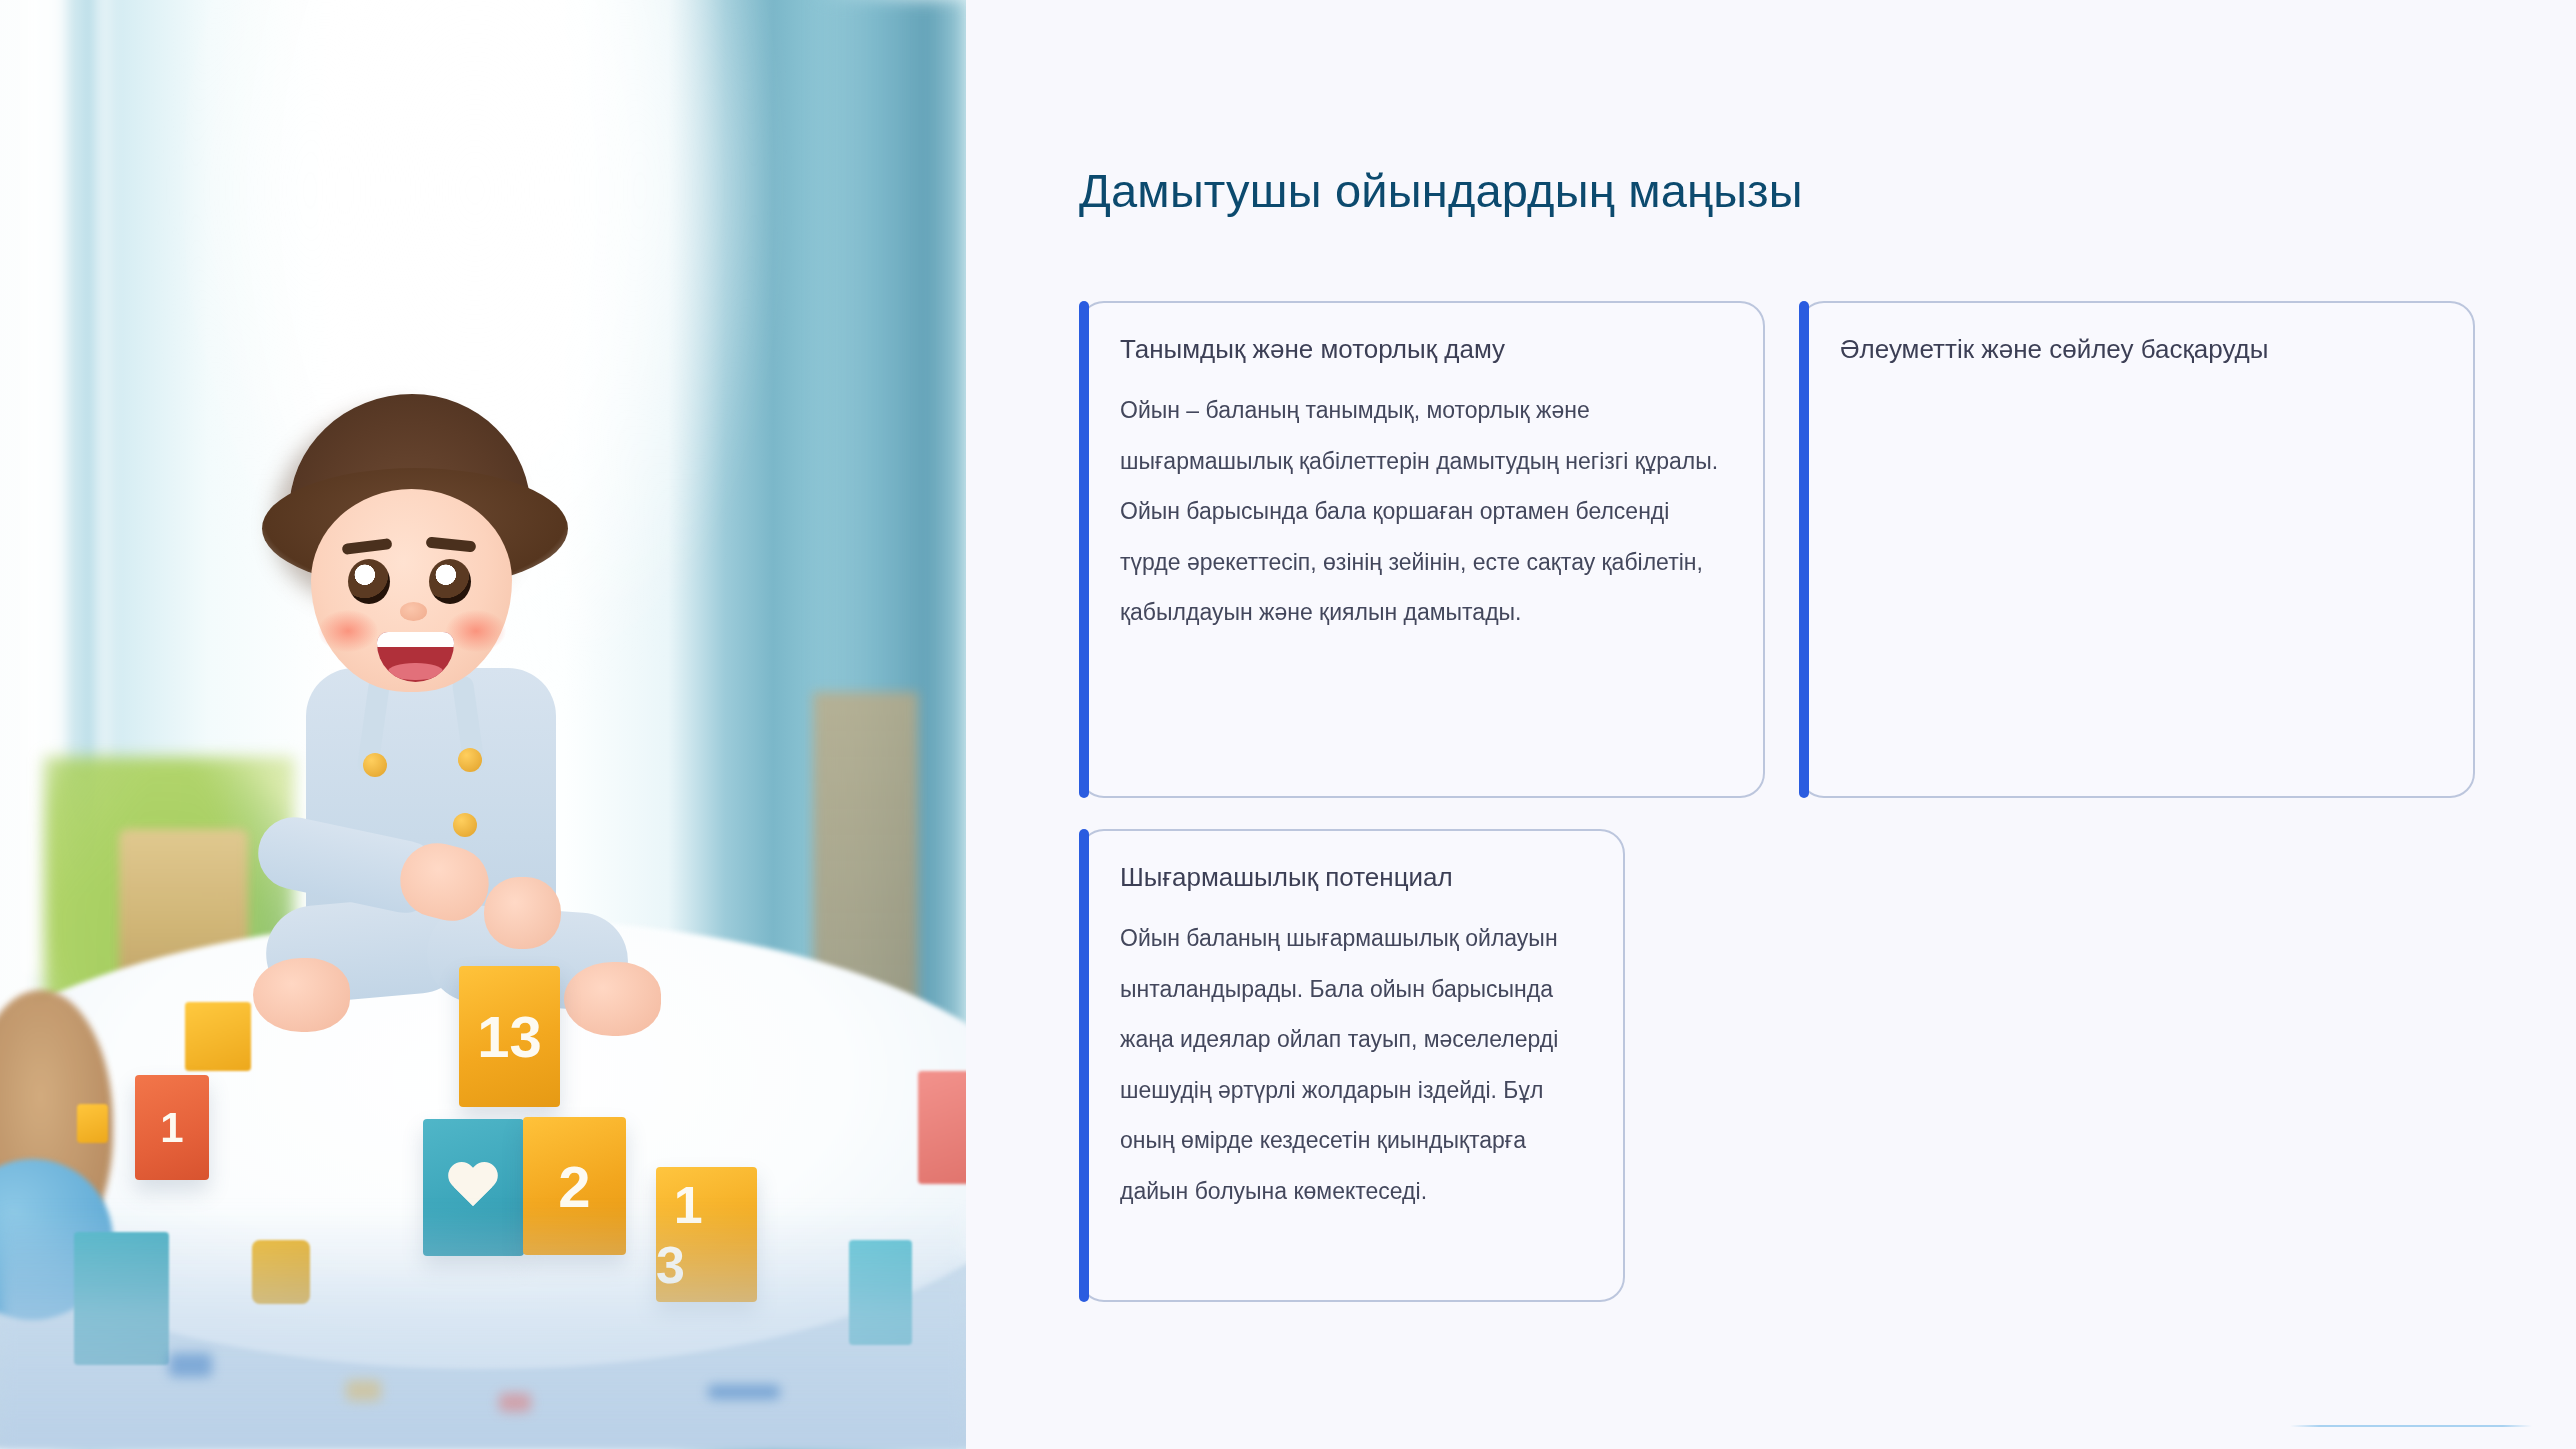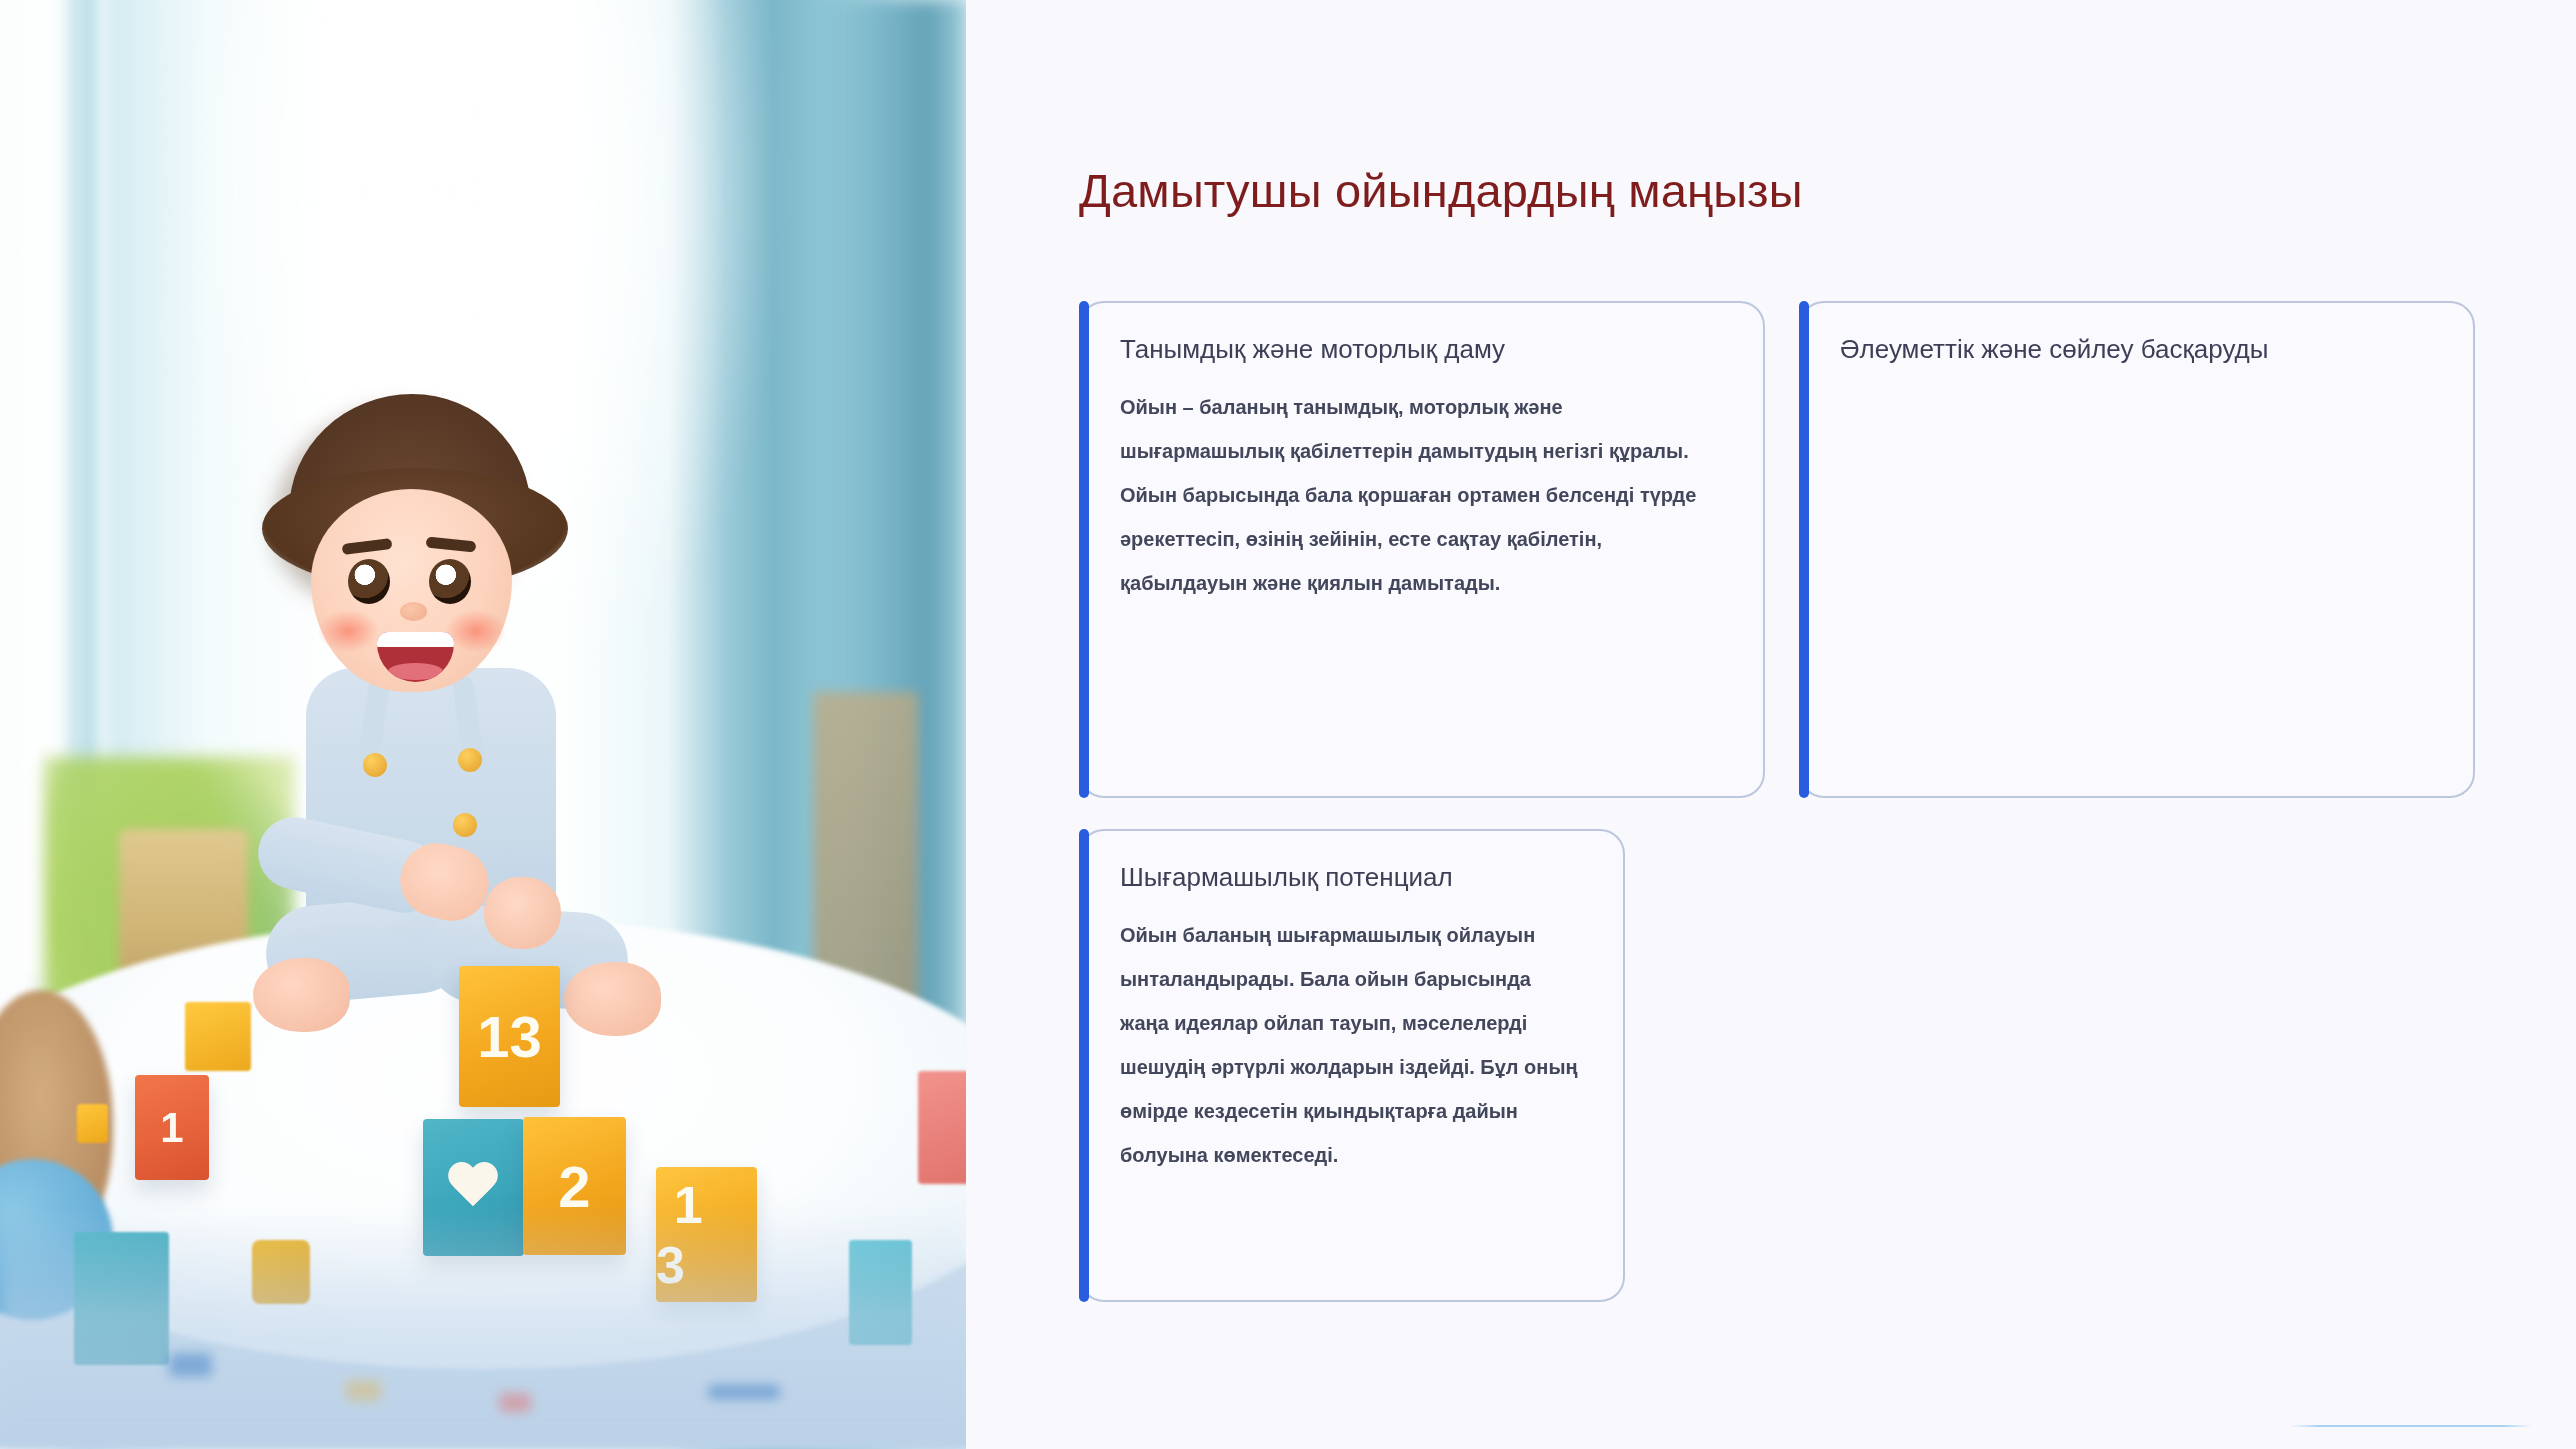--- a/index.html
+++ b/index.html
@@ -220,21 +220,21 @@
     background: #f8f8fd;
     padding: 0;
   }
   .page-title {
     position: absolute;
     left: 113px;
     top: 166px;
     font-size: 47px;
     line-height: 1.08;
     font-weight: 400;
-    color: #7f1d1d;
+    color: #0c4a6e;
     letter-spacing: 0.2px;
     white-space: nowrap;
   }
   .cards { position: absolute; left: 113px; top: 301px; width: 1465px; }
   .card-row { display: flex; gap: 34px; }
   .card {
     position: relative;
     background: #f9f9fe;
     border: 2.4px solid #bcc6dd;
     border-radius: 25px;
@@ -252,23 +252,23 @@
     border-radius: 5.6px;
   }
   .card-heading {
     font-size: 26px;
     line-height: 1.36;
     font-weight: 400;
     color: #3c3f55;
     margin-bottom: 17.7px;
   }
   .card-body {
-    font-size: 20px;
+    font-size: 23px;
     line-height: 2.2;
-    font-weight: 700;
+    font-weight: 400;
     color: #43475c;
   }
   .bottom-rule {
     position: absolute;
     left: 1324px;
     top: 1425px;
     width: 242px;
     height: 2.4px;
     background: linear-gradient(90deg, rgba(168,208,240,0) 0%, #a9d2f1 12%, #a9d2f1 88%, rgba(168,208,240,0) 100%);
     border-radius: 1.6px;

